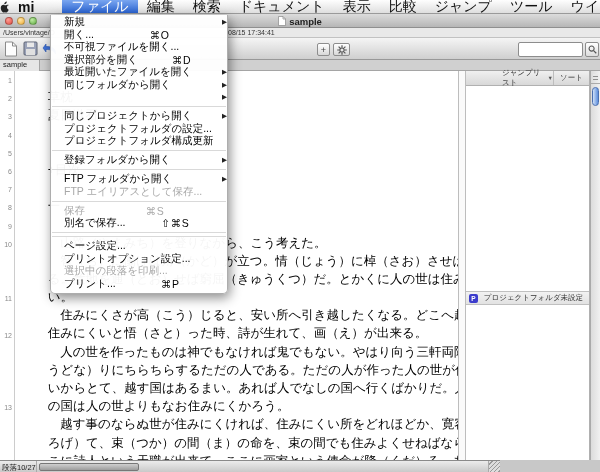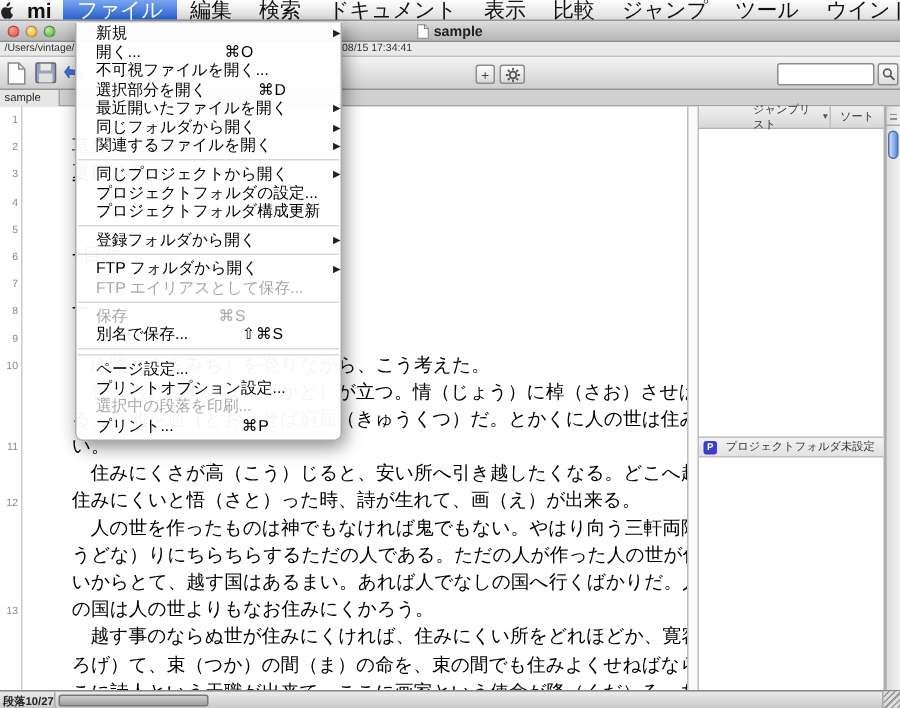--- a/index.html
+++ b/index.html
@@ -6,21 +6,21 @@
   html,body { width:600px; height:472px; overflow:hidden; }
   body { position:relative; background:#c8c8c8; font-family:"Liberation Sans","DejaVu Sans",sans-serif; -webkit-font-smoothing:antialiased; }
 
   
   .menubar { position:absolute; top:0; left:0; width:600px; height:14px;
     background:linear-gradient(#fefefe,#dedede); border-bottom:1px solid #9a9a9a;
     display:flex; align-items:stretch; font-size:14px; color:#111; z-index:40; }
   .apple { width:22px; display:flex; align-items:center; justify-content:center; }
   .appname { display:flex; align-items:center; padding:0 8px; font-weight:bold; }
   .mb-item { display:flex; align-items:center; padding:0 9px; white-space:nowrap; }
-  .mb-item.active { background:linear-gradient(#7aa6f0,#2a63d0); color:#fff; }
+  .mb-item.active { background:linear-gradient(#7aa6f0,#2a63d0); color:#fff;margin-left:20px; }
 
   
   .titlebar { position:absolute; top:14px; left:0; width:600px; height:14px;
     background:linear-gradient(#dcdcdc,#b6b6b6); border-bottom:1px solid #8f8f8f; }
   .lights { position:absolute; left:5px; top:3px; display:flex; gap:4px; }
   .light { width:8px; height:8px; border-radius:50%; border:1px solid rgba(0,0,0,.25); }
   .light.red { background:radial-gradient(circle at 35% 30%,#ff9d94,#e14f44); }
   .light.yellow { background:radial-gradient(circle at 35% 30%,#ffe6a8,#efae38); }
   .light.green { background:radial-gradient(circle at 35% 30%,#c0eca4,#62ad44); }
   .wtitle { position:absolute; left:0; right:0; top:0; height:14px; display:flex;
@@ -78,22 +78,22 @@
   .project-bar .plabel { flex:1; text-align:center; }
 
   .pscroll { position:absolute; left:590px; top:71px; width:10px; height:389px;
     background:linear-gradient(90deg,#dcdcdc,#f1f1f1); border-left:1px solid #aaa; }
   .lines-btn { position:absolute; top:0; left:0; right:0; height:13px; border-bottom:1px solid #aaa;
     background:repeating-linear-gradient(#e8e8e8 0 2px,#8f8f8f 2px 3px) content-box; padding:3px 2px; }
   .pthumb { position:absolute; top:16px; left:1px; width:7px; height:19px; border-radius:4px;
     border:1px solid #4a6fb0; background:linear-gradient(90deg,#cfe0f8,#5d8edc); }
 
   
-  .statusbar { position:absolute; top:460px; left:0; width:600px; height:12px;
-    background:linear-gradient(#ececec,#c9c9c9); border-top:1px solid #8a8a8a;font-weight:bold; }
+  .statusbar { position:absolute; top:460px; left:0; width:500px; height:12px;
+    background:linear-gradient(#ececec,#c9c9c9); border-top:1px solid #8a8a8a; }
   .para { position:absolute; left:0; top:0; width:37px; height:12px; font-size:7.5px; color:#222;
     padding:2px 0 0 2px; border-right:1px solid #aaa; white-space:nowrap; }
   .hthumb { position:absolute; left:39px; top:2px; width:100px; height:8px; border:1px solid #777;
     border-radius:2px; background:linear-gradient(#cfcfcf,#9d9d9d); }
   .grip { position:absolute; right:0; top:0; width:12px; height:12px;
     background:repeating-linear-gradient(135deg,#ddd 0 2px,#999 2px 3px); border-left:1px solid #aaa; }
 
   
   .menu { position:absolute; left:50px; top:15px; width:178px; z-index:60;
     background:rgba(255,255,255,.96); border:1px solid #adadad; border-top:none;
@@ -366,21 +366,20 @@
       <span class="ar">▶</span>
     </div>
 
     <div class="mi">
       <span class="lab">同じフォルダから開く</span>
       <span class="sc"></span>
       <span class="ar">▶</span>
     </div>
 
     <div class="mi">
-      <span class="lab">関連するファイルを開く</span>
       <span class="sc"></span>
       <span class="ar">▶</span>
     </div>
 
 
     <div class="sep"></div>
 
     <div class="mi">
       <span class="lab">同じプロジェクトから開く</span>
       <span class="sc"></span>

